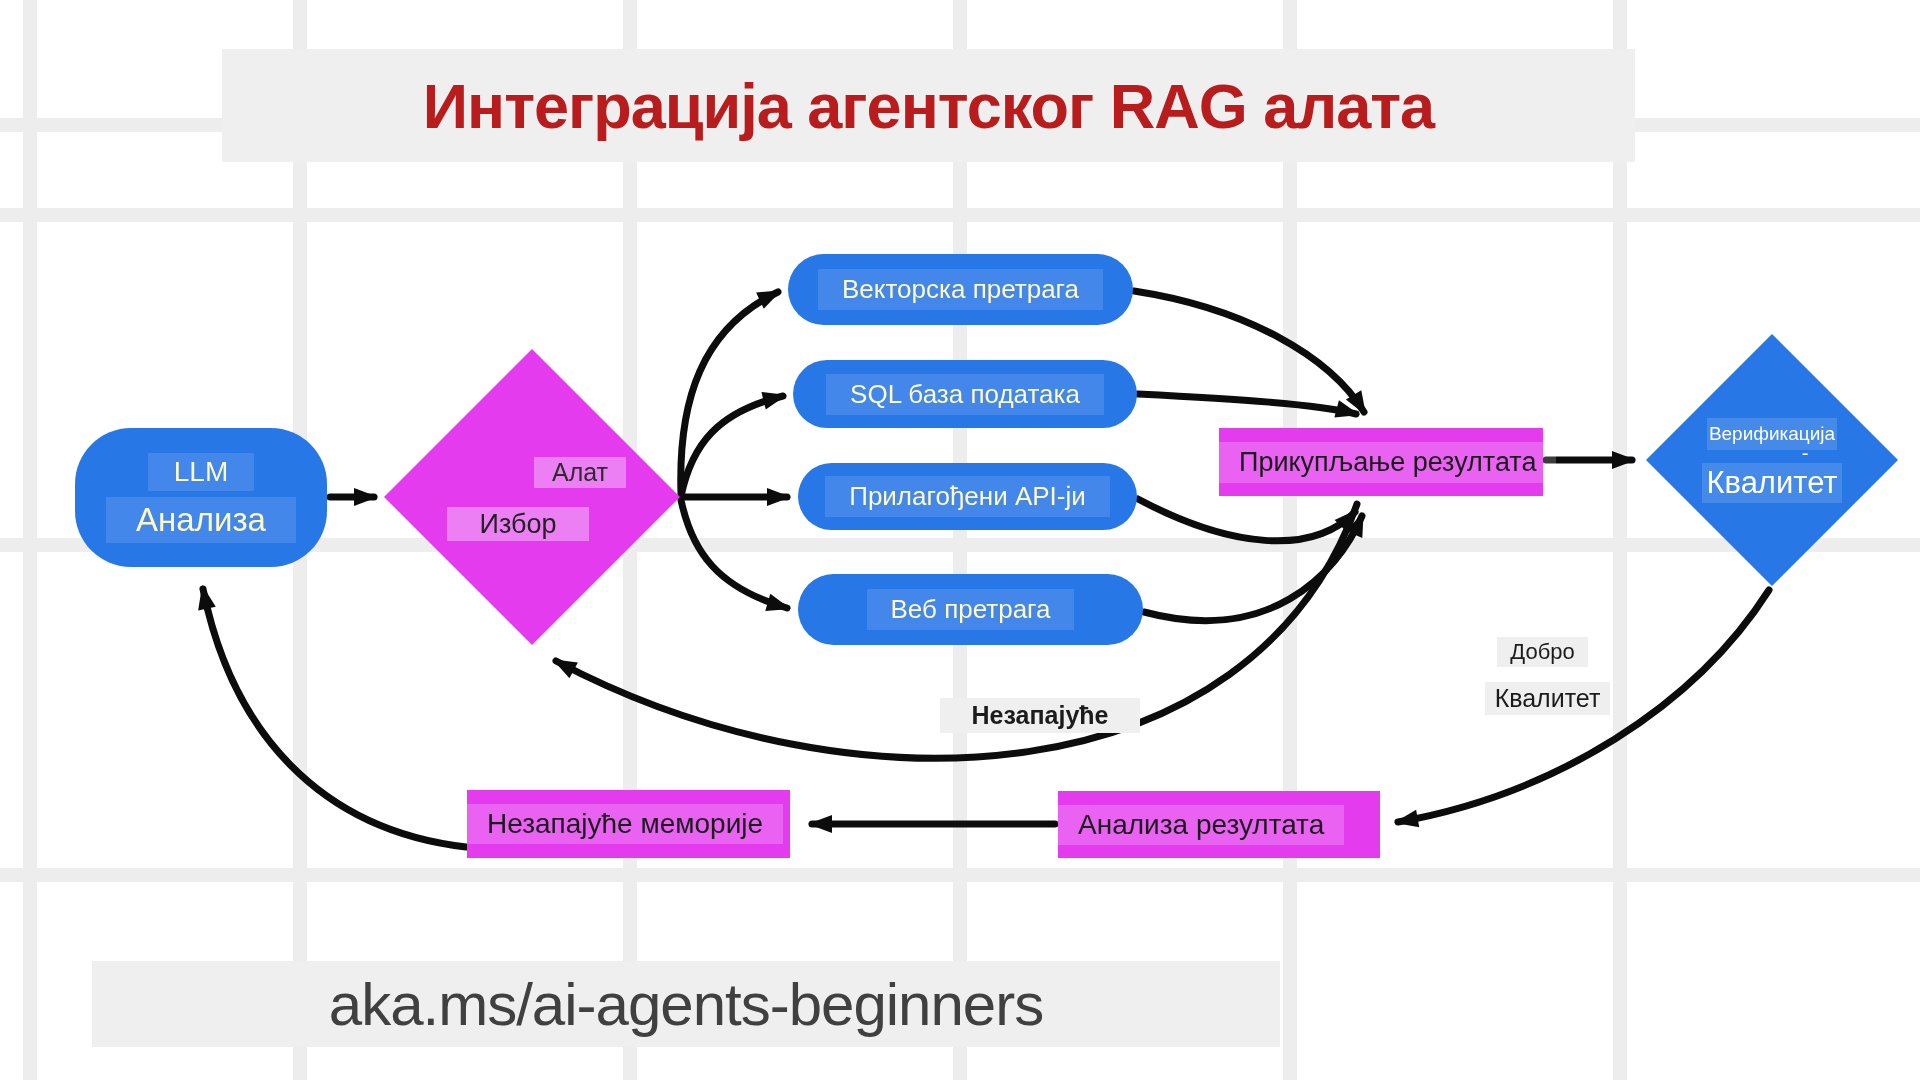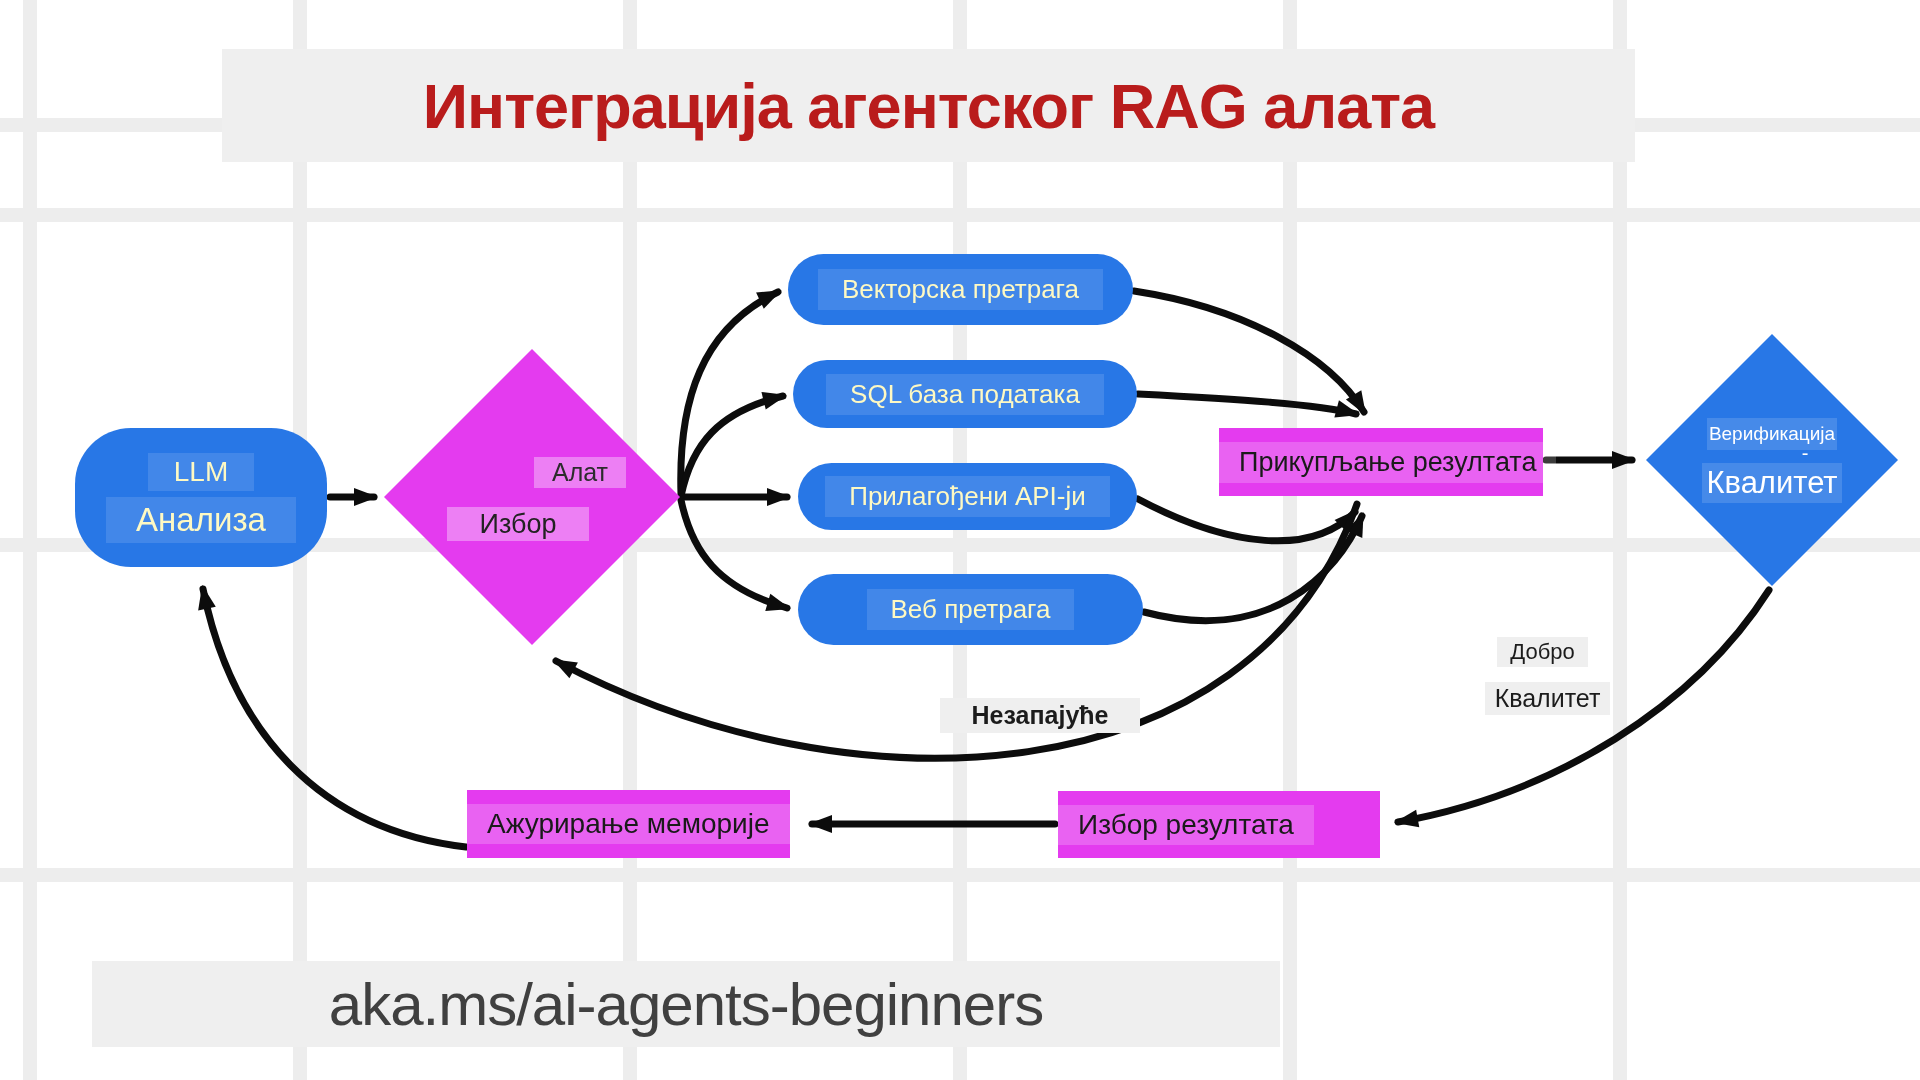--- a/index.html
+++ b/index.html
@@ -123,23 +123,23 @@
   <div class="abs diamond blue-d d-verify"></div>
   <div class="abs onshape-label ver-l1">Верификација</div>
   <div class="abs onshape-label ver-dash">-</div>
   <div class="abs onshape-label ver-l2">Квалитет</div>
 
   <div class="abs gray-label lbl-good1">Добро</div>
   <div class="abs gray-label lbl-good2">Квалитет</div>
   <div class="abs gray-label lbl-unsat">Незапајуће</div>
 
   <div class="abs mrect process">
-    <span class="hl">Избор резултата</span>
+    <span class="hl">Анализа резултата</span>
   </div>
   <div class="abs mrect memory">
-    <span class="hl">Ажурирање меморије</span>
+    <span class="hl">Незапајуће меморије</span>
   </div>
 
   <div class="abs bar footer-bar">
     <span class="footer-text">aka.ms/ai-agents-beginners</span>
   </div>
 
 </div>
 
 </body></html>

